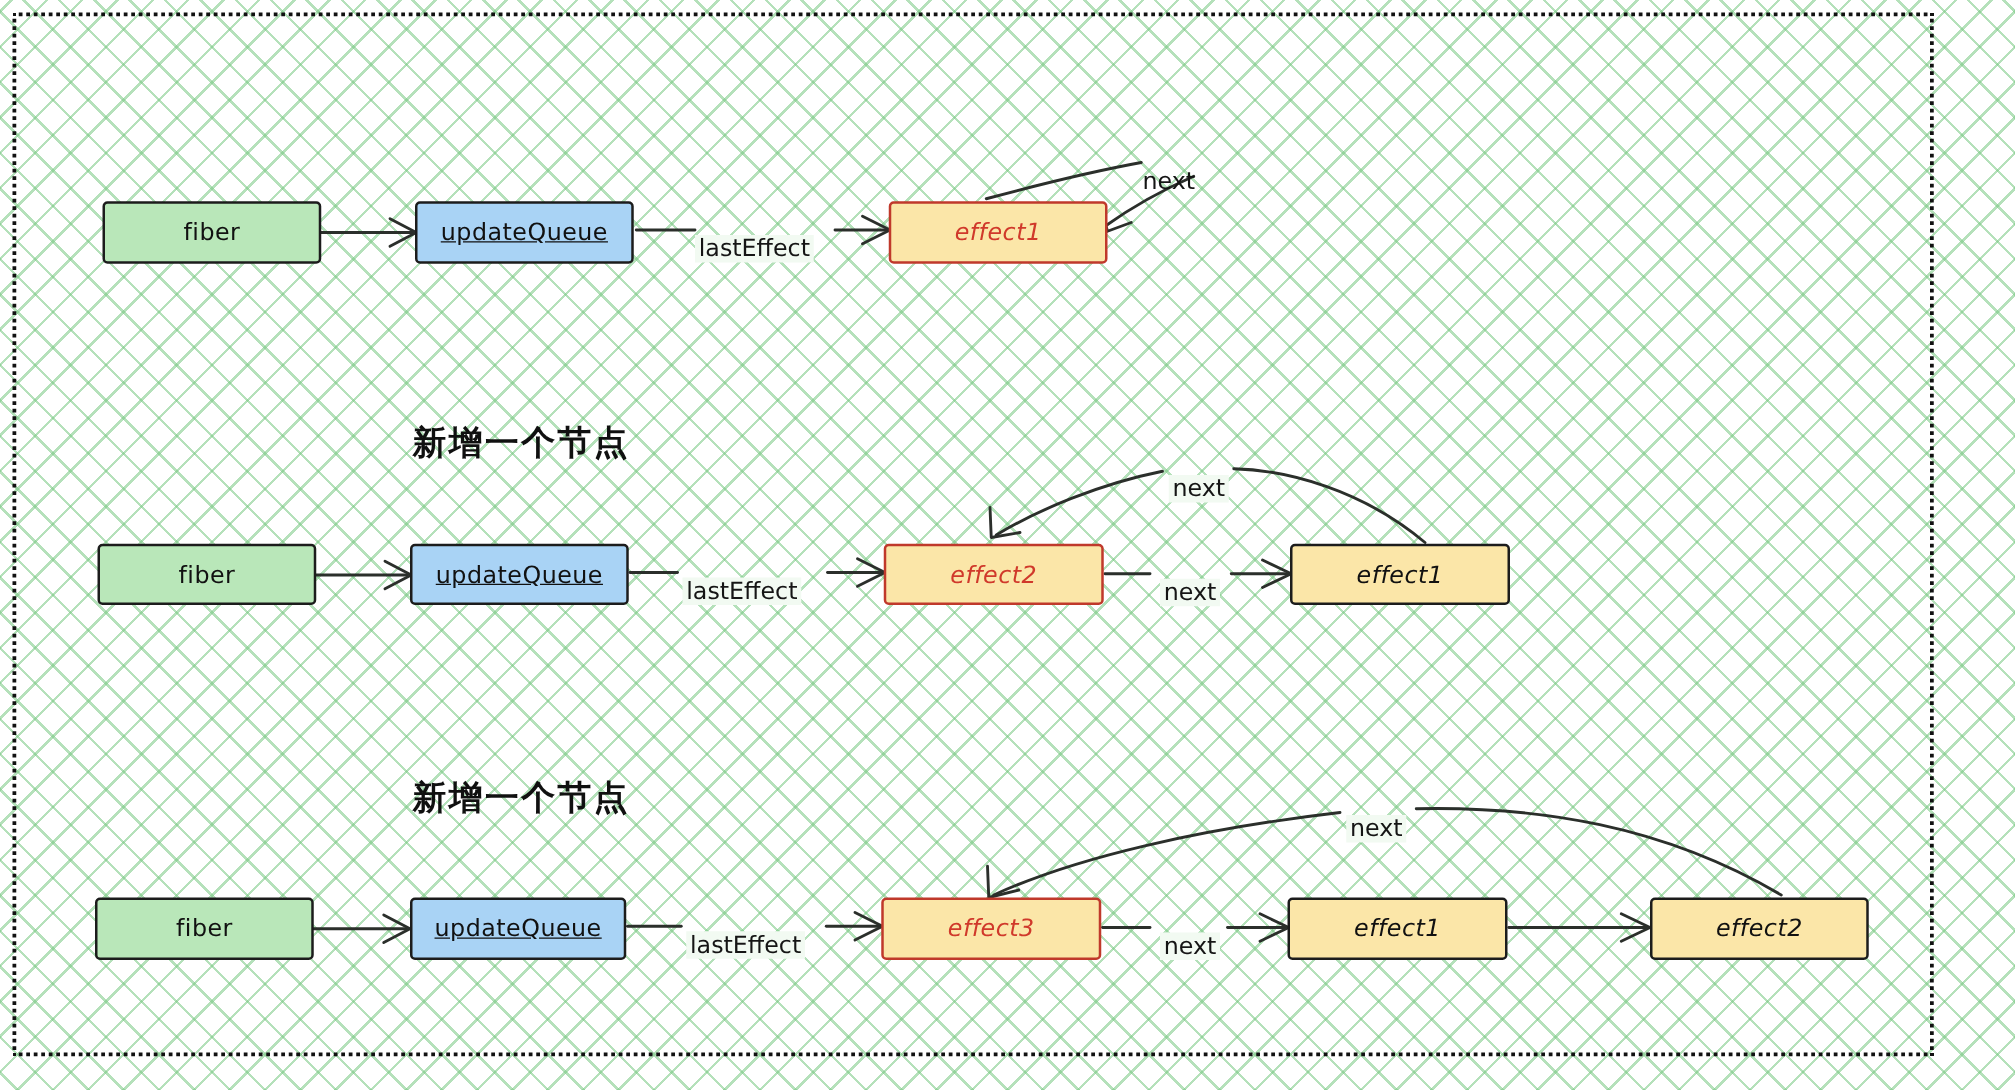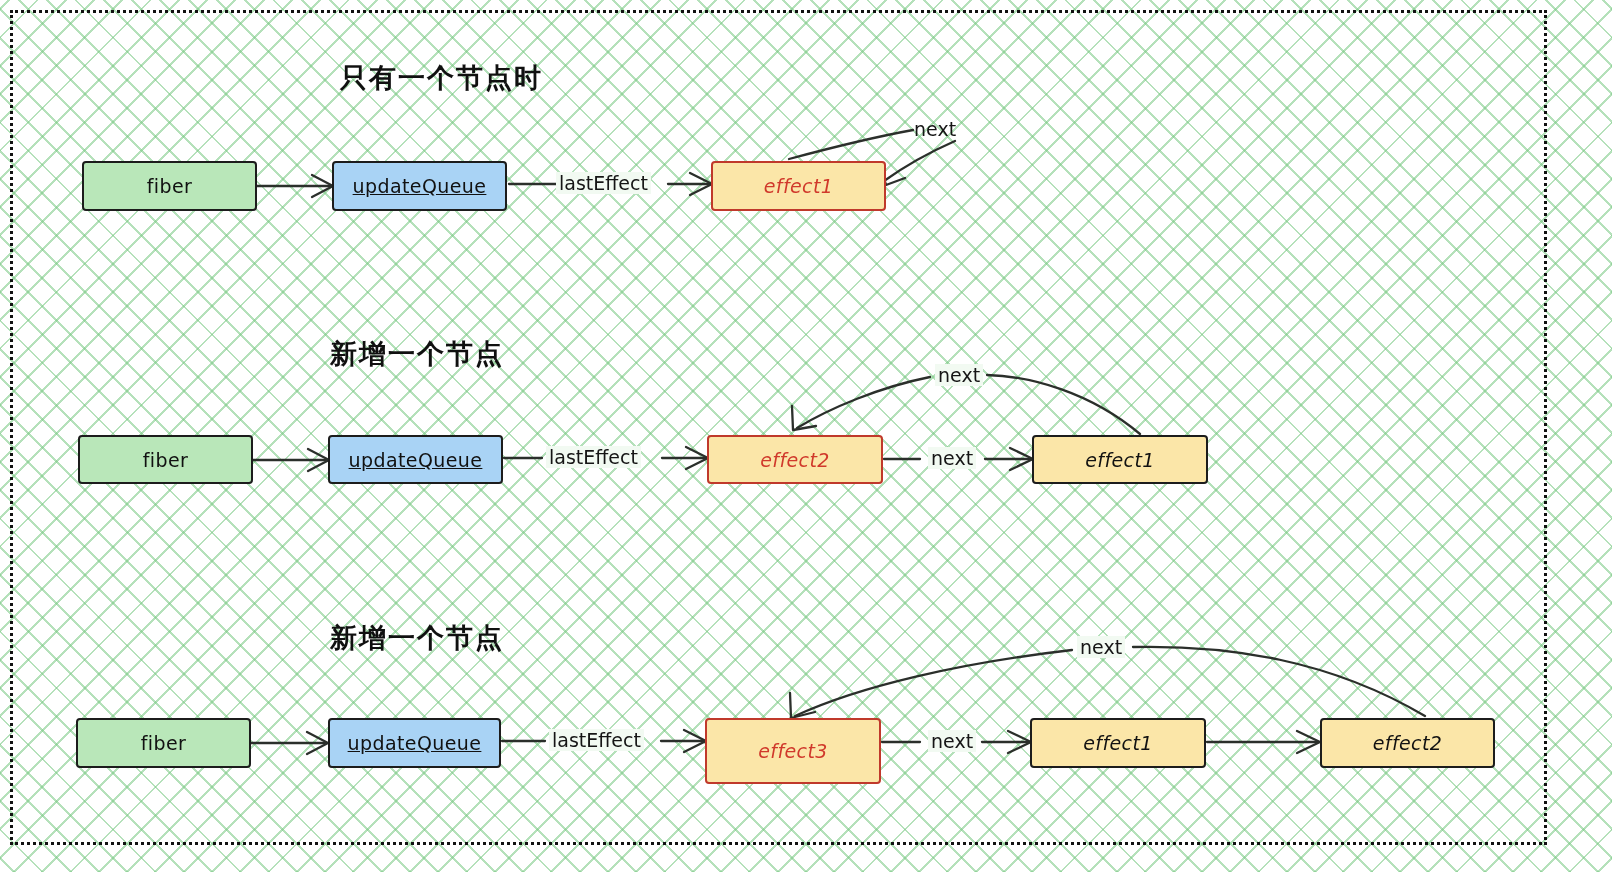--- a/index.html
+++ b/index.html
@@ -85,20 +85,21 @@
     border: 2.4px solid #c0392b;
     color: #d0392b;
   }
   .edge-label {
     position: absolute;
     font-family: "DejaVu Sans", sans-serif;
     font-size: 19px;
     color: #151515;
     white-space: nowrap;
     background: transparent;
+    margin-top: 16px;
   }
   .edge-label.on-path {
     background: #f2faf2;
     padding: 0 3px;
     text-align: right;
   }
   svg.wires {
     position: absolute;
     left: 0;
     top: 0;
@@ -186,21 +187,20 @@
       <path d="M 1297 731 L 1320 742 L 1297 753"></path>
     </g>
 
     <g>
       <path d="M 1425 716 C 1330 660 1230 645 1133 647"></path>
       <path d="M 1072 650 C 960 663 860 686 795 716"></path>
       <path d="M 790 693 L 791 718 L 815 712"></path>
     </g>
   </svg>
 
-  <div class="section-title" style="left:340px; top:60px;">只有一个节点时</div>
 
   <div class="node fiber" style="left:82px; top:161px; width:175px; height:50px;">fiber</div>
 
   <div class="node queue" style="left:332px; top:161px; width:175px; height:50px;">updateQueue</div>
 
   <div class="edge-label on-path" style="left:556px; top:172px;">lastEffect</div>
 
   <div class="node effect active" style="left:711px; top:161px; width:175px; height:50px;">effect1</div>
 
   <div class="edge-label" style="left:914px; top:118px;">next</div>
@@ -222,21 +222,21 @@
   <div class="edge-label on-path" style="left:935px; top:364px;">next</div>
 
   <div class="section-title" style="left:330px; top:620px;">新增一个节点</div>
 
   <div class="node fiber" style="left:76px; top:718px; width:175px; height:50px;">fiber</div>
 
   <div class="node queue" style="left:328px; top:718px; width:173px; height:50px;">updateQueue</div>
 
   <div class="edge-label on-path" style="left:549px; top:729px;">lastEffect</div>
 
-  <div class="node effect active" style="left:705px; top:718px; width:176px; height:66px;">effect3</div>
+  <div class="node effect active" style="left:705px; top:718px; width:176px; height:50px;">effect3</div>
 
   <div class="edge-label on-path" style="left:928px; top:730px;">next</div>
 
   <div class="node effect" style="left:1030px; top:718px; width:176px; height:50px;">effect1</div>
 
   <div class="node effect" style="left:1320px; top:718px; width:175px; height:50px;">effect2</div>
 
   <div class="edge-label on-path" style="left:1077px; top:636px;">next</div>
 
 </div>

